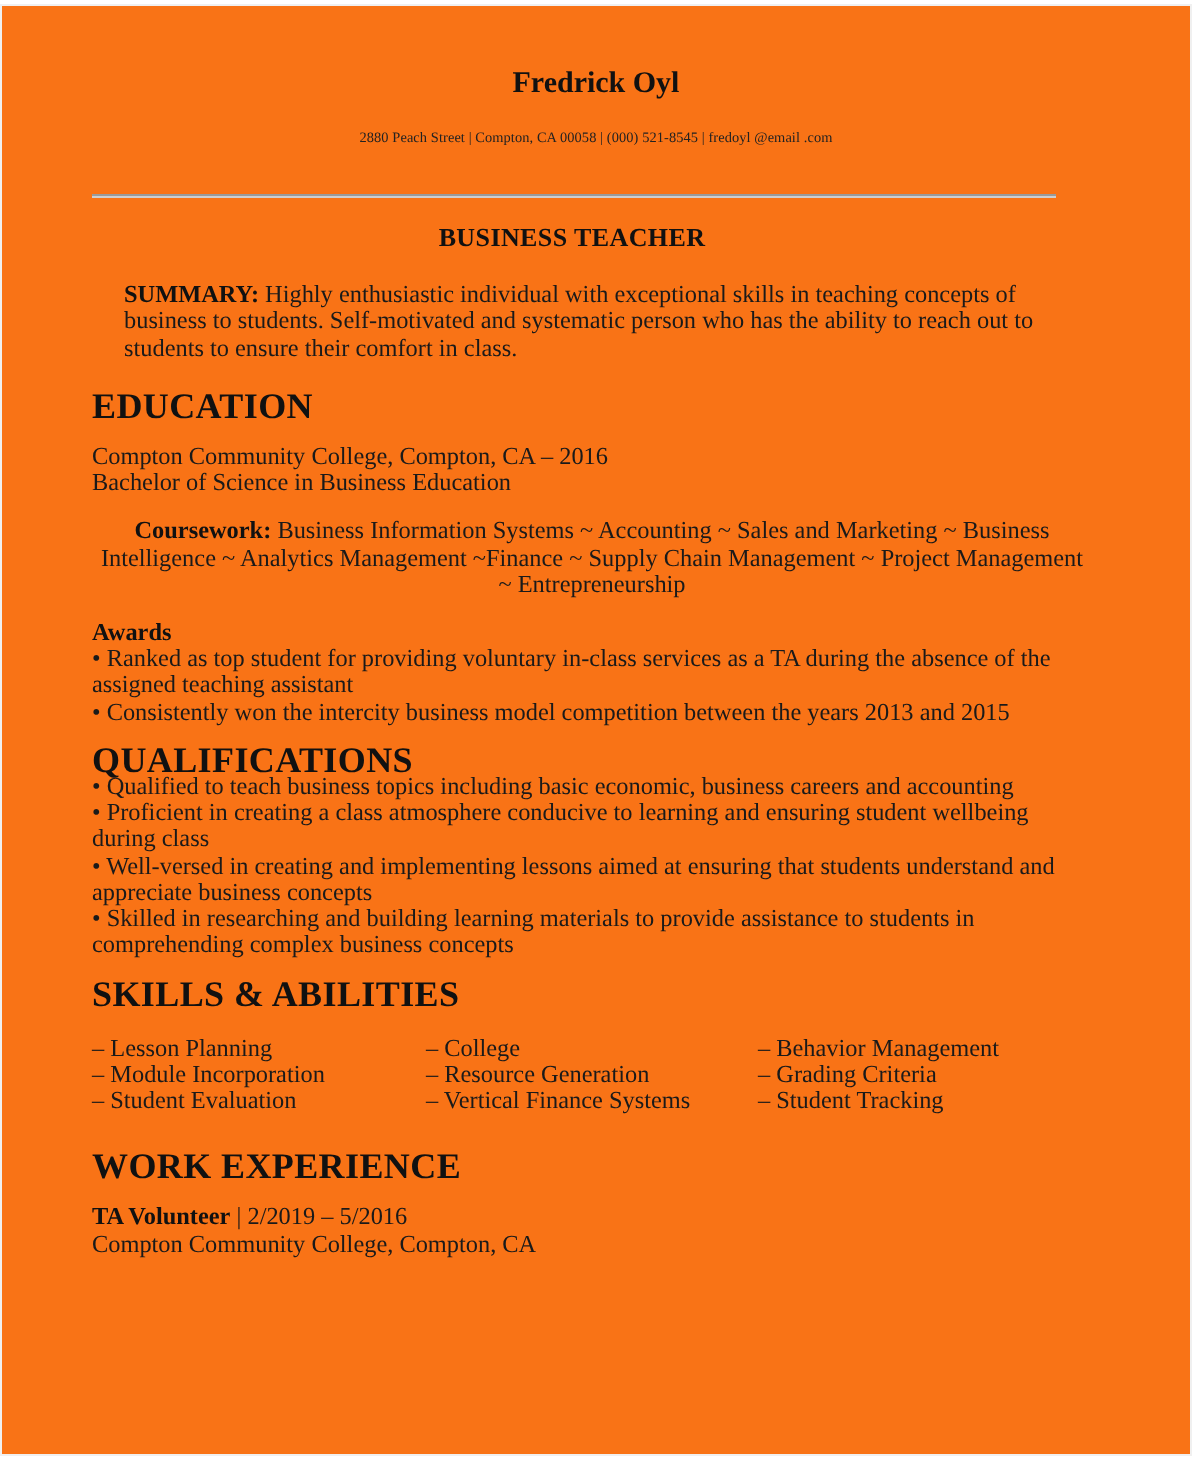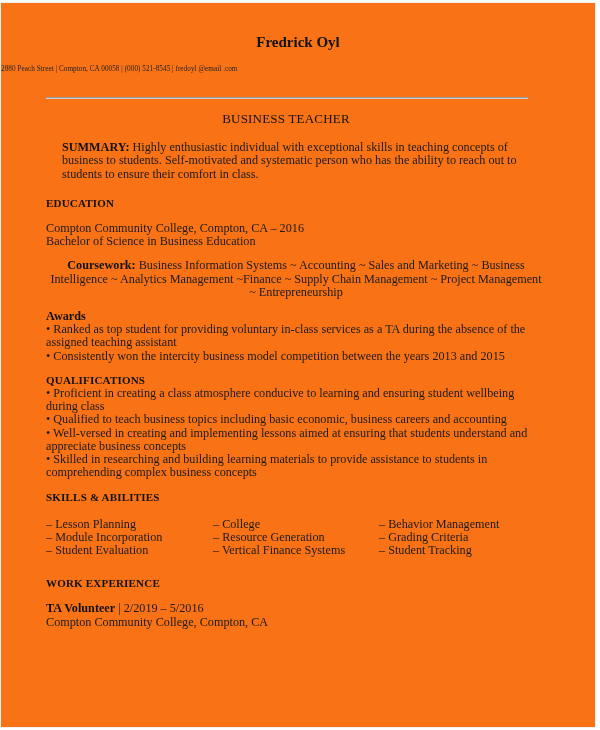--- a/index.html
+++ b/index.html
@@ -12,36 +12,36 @@
     .page {
       position: absolute; left: 0; top: 2px; width: 596px; height: 726px;
       border: 1px solid #f0f0f0; background: #f97316;
     }
     .name {
       position: absolute; left: 0; width: 100%; top: 31px;
       text-align: center; font-weight: bold; font-size: 15px; color: #111;
     }
     .contact {
       position: absolute; left: 0; width: 100%; top: 62px;
-      font-size: 7.2px; color: #222; letter-spacing: 0.05px;
+      text-align: center; font-size: 7.2px; color: #222; letter-spacing: 0.05px;
     }
     .divider {
       position: absolute; left: 45px; width: 482px; top: 94px; height: 2px;
       background: #9a9a9a; border-bottom: 1px solid #cfcfcf;
     }
     .content {
       position: absolute; left: 45px; top: 109px; width: 500px;
       font-size: 12.2px; line-height: 13.2px; color: #1a1a1a;
     }
     .title {
-      text-align: center; font-weight: normal; font-size: 13px; letter-spacing: 0.2px;
+      text-align: center; font-weight: bold; font-size: 13px; letter-spacing: 0.2px;
       margin-left: -20px; margin-bottom: 6px; color: #111;
     }
     .b { font-weight: bold; color: #111; }
-    .h { font-weight: bold; font-size: 11px; color: #111; letter-spacing: 0.2px; }
+    .h { font-weight: bold; font-size: 18px; color: #111; letter-spacing: 0.2px; }
     .p { margin: 16px; }
     .sec-edu { margin-top: 12px; }
     .edu-detail { margin-top: 12px; }
     .coursework { margin-top: 11px; text-align: center; }
     .awards { margin-top: 11px; }
     .qual { margin-top: 11px; }
     .skills-h { margin-top: 12px; }
     .skills-grid {
       margin-top: 13px; display: grid;
       grid-template-columns: 167px 166px 170px; row-gap: 0;
@@ -75,22 +75,22 @@
     </div>
 
     <div class="awards">
       <div class="b">Awards</div>
       <div>• Ranked as top student for providing voluntary in-class services as a TA during the absence of the assigned teaching assistant</div>
       <div>• Consistently won the intercity business model competition between the years 2013 and 2015</div>
     </div>
 
     <div class="qual">
       <div class="h">QUALIFICATIONS</div>
+      <div>• Qualified to teach business topics including basic economic, business careers and accounting</div>
       <div>• Proficient in creating a class atmosphere conducive to learning and ensuring student wellbeing during class</div>
-      <div>• Qualified to teach business topics including basic economic, business careers and accounting</div>
       <div>• Well-versed in creating and implementing lessons aimed at ensuring that students understand and appreciate business concepts</div>
       <div>• Skilled in researching and building learning materials to provide assistance to students in comprehending complex business concepts</div>
     </div>
 
     <div class="h skills-h">SKILLS &amp; ABILITIES</div>
     <div class="skills-grid">
       <div>– Lesson Planning</div>
       <div>– College</div>
       <div>– Behavior Management</div>
       <div>– Module Incorporation</div>

